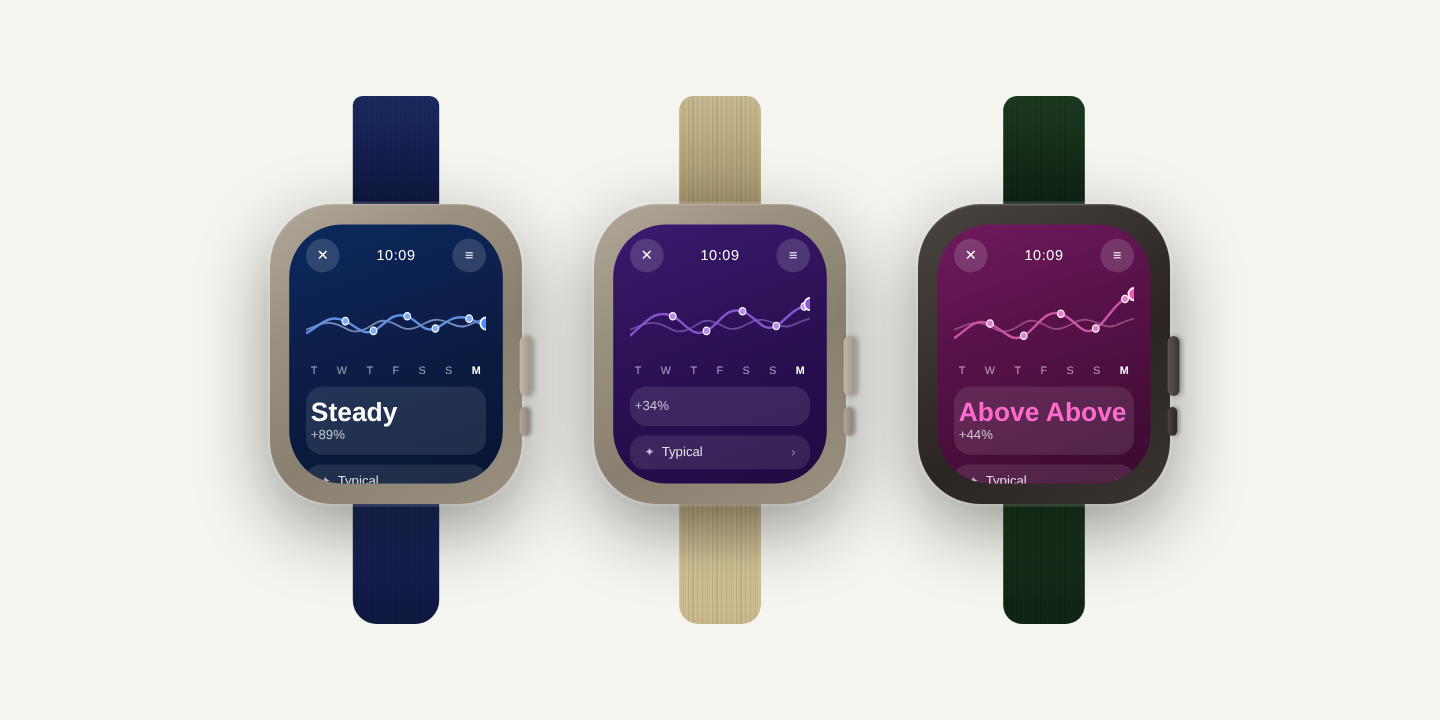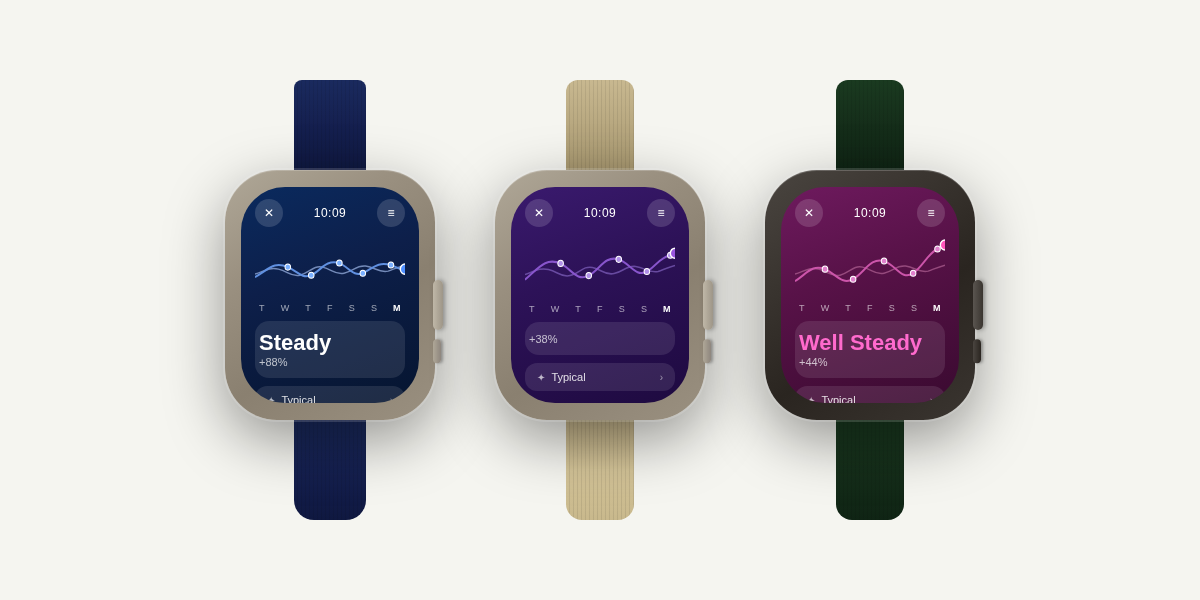--- a/index.html
+++ b/index.html
@@ -325,21 +325,21 @@
           <span class="day-label">W</span>
           <span class="day-label">T</span>
           <span class="day-label">F</span>
           <span class="day-label">S</span>
           <span class="day-label">S</span>
           <span class="day-label today">M</span>
         </div>
 
         <div class="metrics-card">
           <div class="metric-title metric-blue">Steady</div>
-          <div class="metric-change">+88%</div>
+          <div class="metric-change">+89%</div>
         </div>
 
         <div class="typical-btn">
           <div class="typical-left">
             <span class="typical-icon">✦</span>
             <span>Typical</span>
           </div>
           <span class="typical-chevron">›</span>
         </div>
       </div>
@@ -382,21 +382,21 @@
           <span class="day-label">T</span>
           <span class="day-label">W</span>
           <span class="day-label">T</span>
           <span class="day-label">F</span>
           <span class="day-label">S</span>
           <span class="day-label">S</span>
           <span class="day-label today">M</span>
         </div>
 
         <div class="metrics-card">
-          <div class="metric-change">+38%</div>
+          <div class="metric-change">+34%</div>
         </div>
 
         <div class="typical-btn">
           <div class="typical-left">
             <span class="typical-icon">✦</span>
             <span>Typical</span>
           </div>
           <span class="typical-chevron">›</span>
         </div>
       </div>
@@ -439,21 +439,21 @@
           <span class="day-label">T</span>
           <span class="day-label">W</span>
           <span class="day-label">T</span>
           <span class="day-label">F</span>
           <span class="day-label">S</span>
           <span class="day-label">S</span>
           <span class="day-label today">M</span>
         </div>
 
         <div class="metrics-card">
-          <div class="metric-title metric-pink">Well Steady</div>
+          <div class="metric-title metric-pink">Above Above</div>
           <div class="metric-change">+44%</div>
         </div>
 
         <div class="typical-btn">
           <div class="typical-left">
             <span class="typical-icon">✦</span>
             <span>Typical</span>
           </div>
           <span class="typical-chevron">›</span>
         </div>

